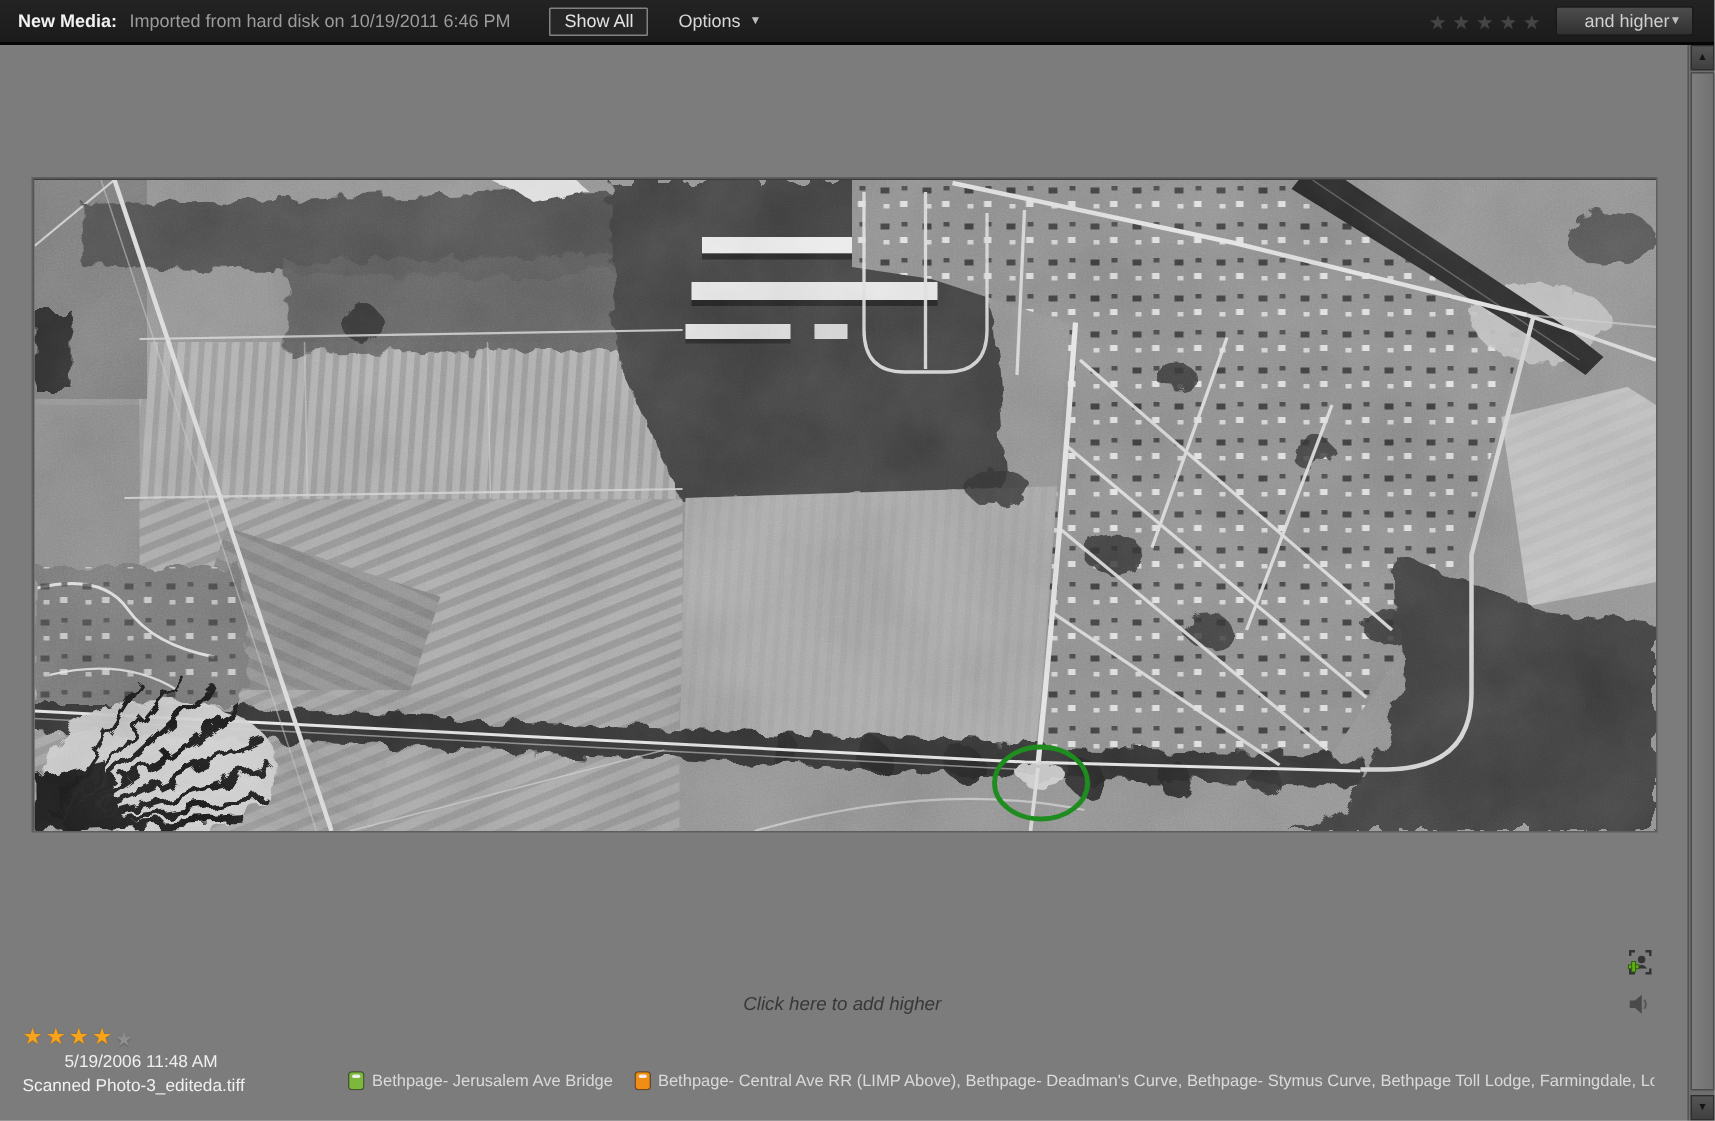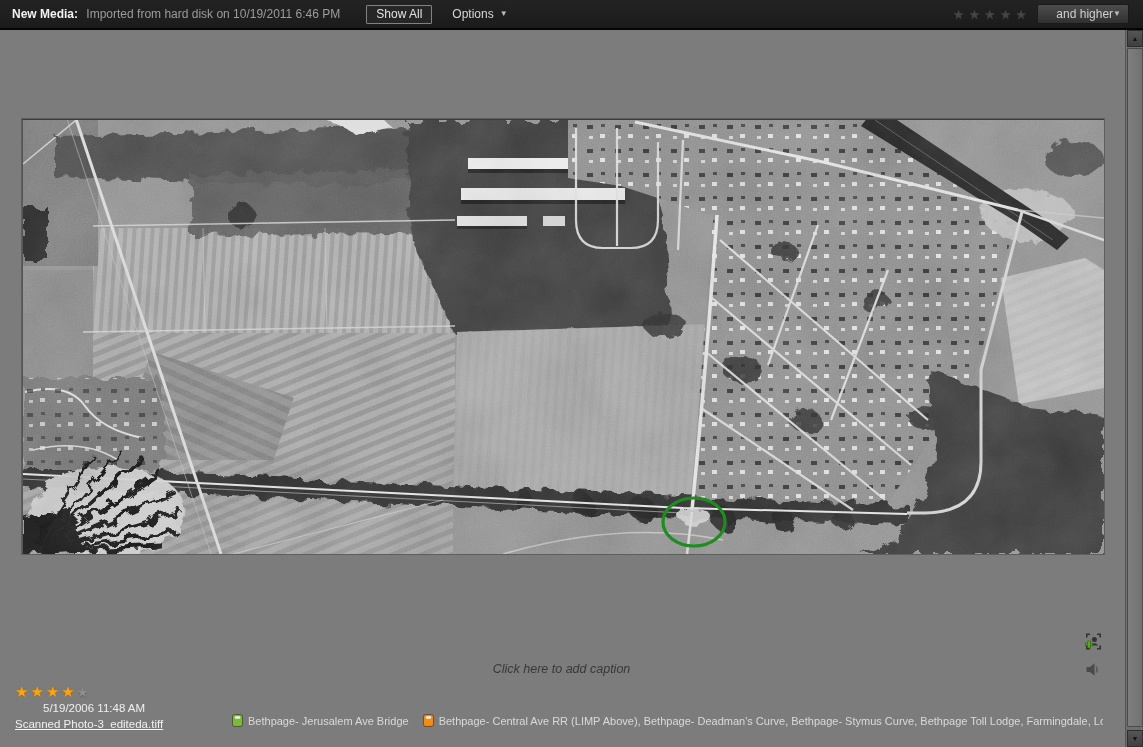--- a/index.html
+++ b/index.html
@@ -63,21 +63,21 @@
 
   .side-tools{position:absolute;left:1084px;top:602px;width:22px;}
   .tool-icon{display:block;margin-bottom:10px;cursor:default;}
 
   
   .rating{position:absolute;left:15px;top:654px;display:flex;gap:2px;}
   .rating .star{font-size:15px;line-height:15px;}
   .rating .star-filled{color:var(--star-gold,#f7a31c);text-shadow:0 0 1px #935e00;}
   .rating .star-empty{color:var(--star-empty,#8f8f8f);font-size:13px;margin-top:1px;text-shadow:0 1px 1px rgba(0,0,0,0.25);}
   .meta-date{position:absolute;left:15px;top:672px;font-size:11.5px;color:#f0f0f0;margin-left:28px;}
-  .meta-filename{position:absolute;left:15px;top:688px;font-size:11.5px;color:#f0f0f0;text-decoration:underline;}
+  .meta-filename{position:absolute;left:15px;top:688px;font-size:11.5px;color:#f0f0f0;}
 
   .tags-row{
     position:absolute;left:232px;top:684px;right:40px;
     display:flex;align-items:center;gap:14px;
     white-space:nowrap;overflow:hidden;
   }
   .tag-item{display:inline-flex;align-items:flex-end;gap:5px;}
   .tag-label{font-size:11px;color:#dadada;}
 
   
@@ -289,21 +289,21 @@
         </g>
 
         <rect width="1081" height="434" filter="url(#clouds)" opacity="0.28" style="mix-blend-mode:multiply"></rect>
         <rect width="1081" height="434" filter="url(#clouds2)" opacity="0.16" style="mix-blend-mode:screen"></rect>
         <rect width="1081" height="434" filter="url(#grain)" opacity="0.22" style="mix-blend-mode:overlay"></rect>
 
         <ellipse fill="none" stroke-width="3.2" cx="671" cy="402" rx="31" ry="24" stroke="#1f8c1f"></ellipse>
       </svg>
     </div>
 
-    <div class="caption">Click here to add caption</div>
+    <div class="caption">Click here to add higher</div>
 
     <div class="side-tools">
       <svg class="tool-icon" width="19" height="19" viewBox="0 0 19 19">
         <path d="M6,2.2 H2.8 V5.4 M13,2.2 H16.2 V5.4 M6,16.8 H2.8 V13.6 M13,16.8 H16.2 V13.6" stroke="#333333" stroke-width="1.6" fill="none"></path>
         <circle cx="10.4" cy="7.6" r="2.5" fill="#333333"></circle>
         <path d="M6.6,13.6 Q10.4,8.8 14.2,13.6 Z" fill="#333333"></path>
         <rect x="1.6" y="11.2" width="7" height="2.6" fill="#5fae17" stroke="#2e5a08" stroke-width="0.6"></rect>
         <rect x="3.8" y="9" width="2.6" height="7" fill="#5fae17" stroke="#2e5a08" stroke-width="0.6"></rect>
       </svg>
       <svg class="tool-icon" width="18" height="17" viewBox="0 0 18 17">

